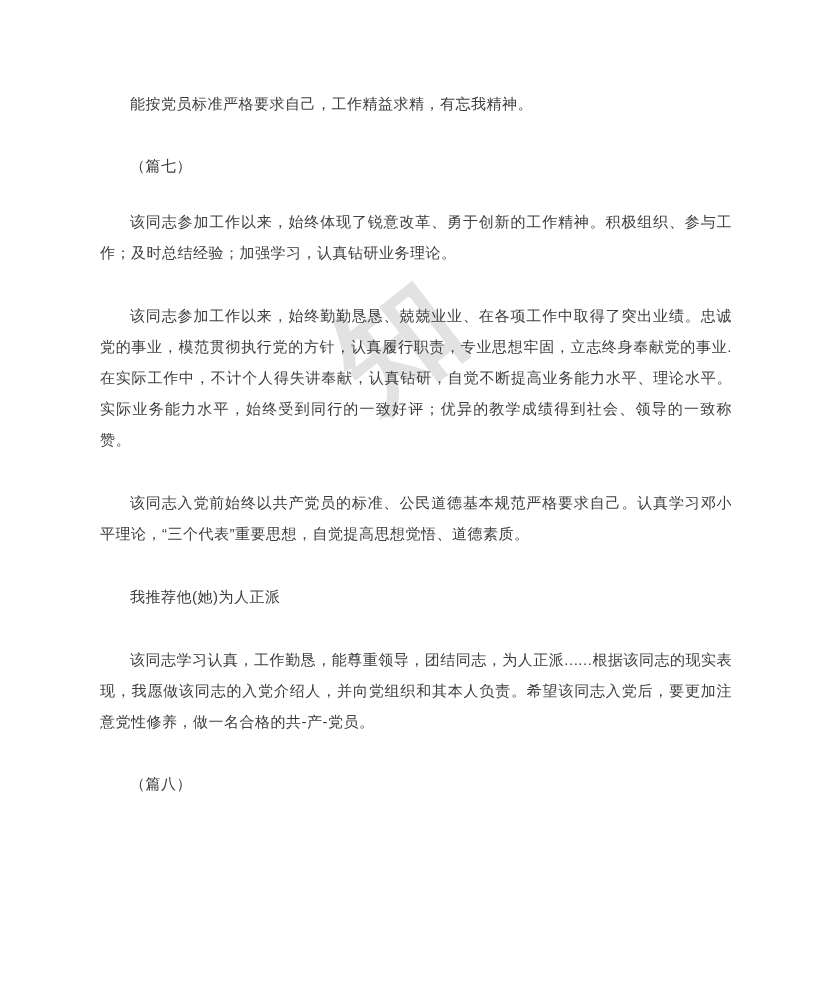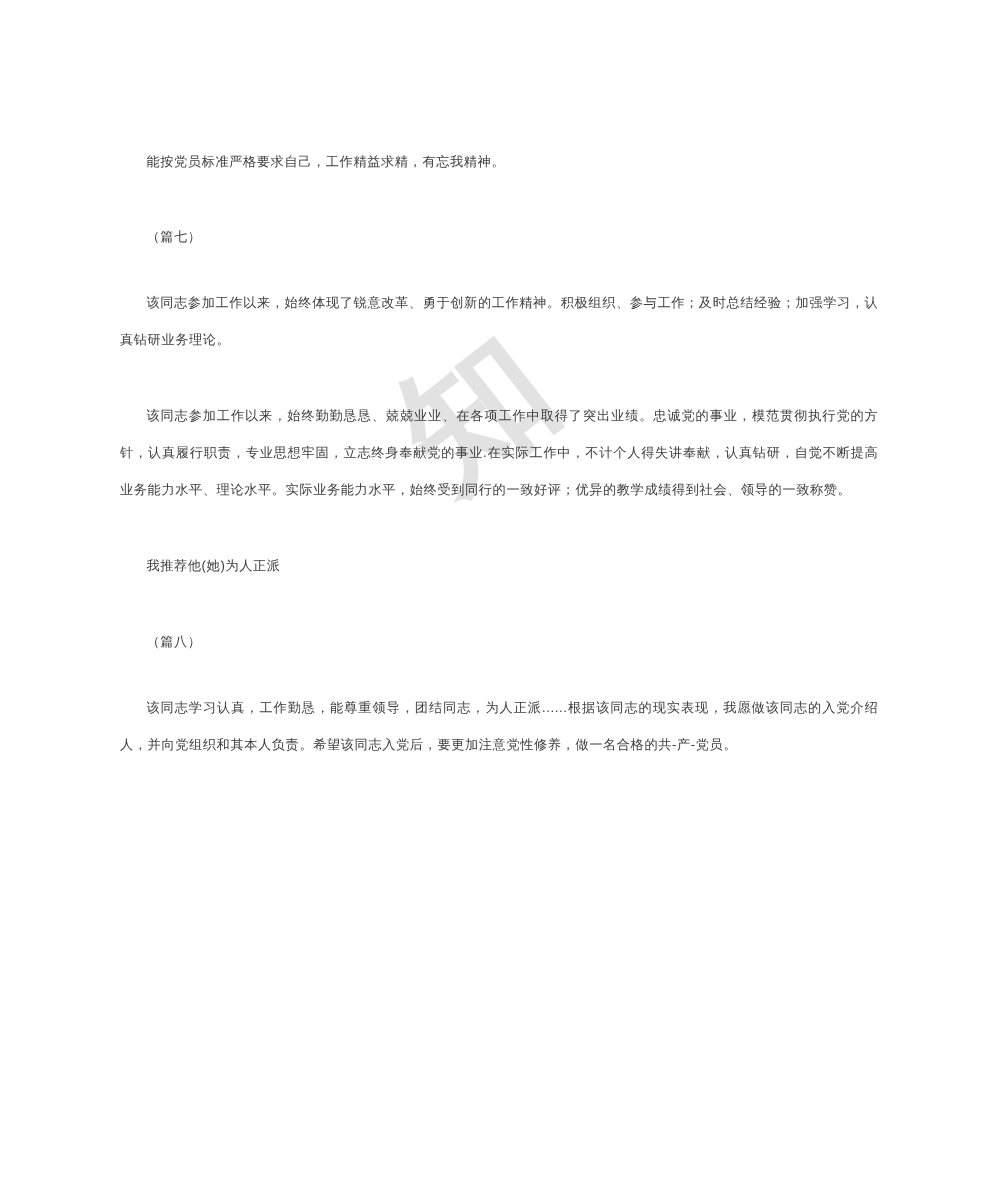--- a/index.html
+++ b/index.html
@@ -12,23 +12,23 @@
     width: 830px;
     height: 986px;
     margin: 0 auto;
     background: #ffffff;
     overflow: hidden;
     font-family: "Liberation Sans", "DejaVu Sans", sans-serif;
   }
   .content {
     position: relative;
     z-index: 2;
-    padding: 120px 98px 0 100px;
+    padding: 88px 98px 0 100px;
     color: #3d3d3d;
-    font-size: 11px;
+    font-size: 15px;
     letter-spacing: 0.5px;
   }
   .para {
     margin: 0 0 32px 0;
     line-height: 31px;
     text-indent: 2em;
     text-align: justify;
   }
   .para.section-heading {
     margin-bottom: 24px;
@@ -57,18 +57,19 @@
 
 <div class="page">
 
   <div class="watermark">知</div>
 
   <div class="content">
     <p class="para">能按党员标准严格要求自己，工作精益求精，有忘我精神。</p>
     <p class="para section-heading">（篇七）</p>
     <p class="para">该同志参加工作以来，始终体现了锐意改革、勇于创新的工作精神。积极组织、参与工作；及时总结经验；加强学习，认真钻研业务理论。</p>
     <p class="para">该同志参加工作以来，始终勤勤恳恳、兢兢业业、在各项工作中取得了突出业绩。忠诚党的事业，模范贯彻执行党的方针，认真履行职责，专业思想牢固，立志终身奉献党的事业.在实际工作中，不计个人得失讲奉献，认真钻研，自觉不断提高业务能力水平、理论水平。实际业务能力水平，始终受到同行的一致好评；优异的教学成绩得到社会、领导的一致称赞。</p>
+    <p class="para">该同志入党前始终以共产党员的标准、公民道德基本规范严格要求自己。认真学习邓小平理论，“三个代表”重要思想，自觉提高思想觉悟、道德素质。</p>
     <p class="para">我推荐他(她)为人正派</p>
+    <p class="para">该同志学习认真，工作勤恳，能尊重领导，团结同志，为人正派......根据该同志的现实表现，我愿做该同志的入党介绍人，并向党组织和其本人负责。希望该同志入党后，要更加注意党性修养，做一名合格的共-产-党员。</p>
     <p class="para section-heading">（篇八）</p>
-    <p class="para">该同志学习认真，工作勤恳，能尊重领导，团结同志，为人正派......根据该同志的现实表现，我愿做该同志的入党介绍人，并向党组织和其本人负责。希望该同志入党后，要更加注意党性修养，做一名合格的共-产-党员。</p>
   </div>
 
 </div>
 
 </body></html>

